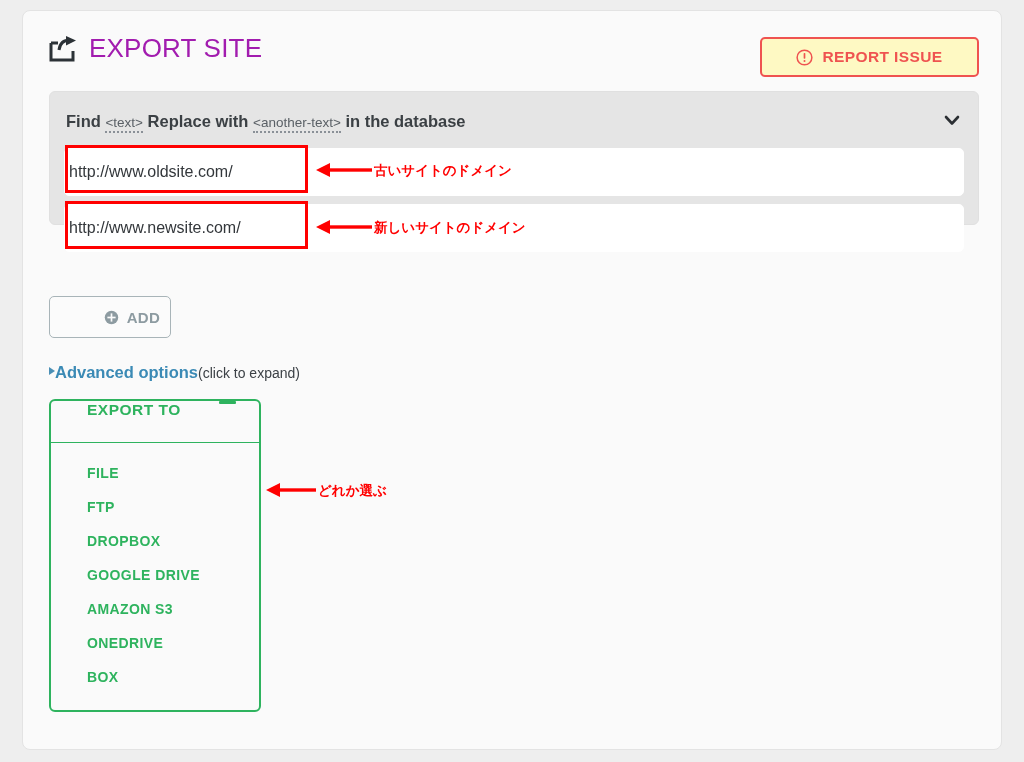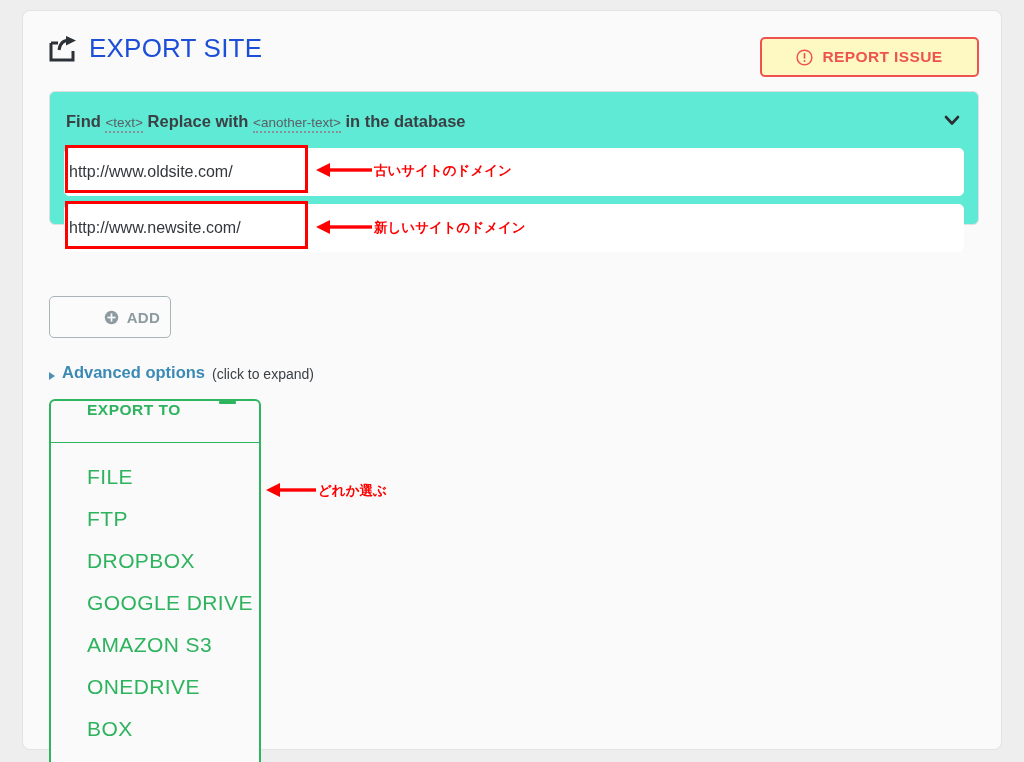--- a/index.html
+++ b/index.html
@@ -26,21 +26,21 @@
     position: absolute;
     left: 26px; top: 22px;
     display: flex;
     align-items: center;
     gap: 12px;
   }
   .share-icon { width: 28px; height: 26px; display: block; }
   .page-title {
     font-size: 26px;
     font-weight: 400;
-    color: #1d4ed8;
+    color: #a21caf;
     letter-spacing: .2px;
     white-space: nowrap;
   }
 
   .report-issue {
     position: absolute;
     right: 22px; top: 26px;
     display: flex;
     align-items: center;
     justify-content: center;
@@ -55,21 +55,21 @@
     letter-spacing: .4px;
     cursor: pointer;
   }
   .excl-icon { width: 17px; height: 17px; display: block; }
 
   
   .fr-panel {
     position: absolute;
     left: 26px; top: 80px;
     width: 930px; height: 134px;
-    background: #5eead4;
+    background: #e5e5e5;
     border: 1px solid #e0e0e0;
     border-radius: 6px;
   }
   .fr-head {
     position: absolute;
     left: 16px; top: 20px;
     right: 16px;
     display: flex;
     align-items: center;
   }
@@ -131,22 +131,21 @@
     cursor: pointer;
     padding-left: 44px;
   }
   .plus-icon { width: 15px; height: 15px; display: block; }
 
   
   .adv {
     position: absolute;
     left: 26px; top: 352px;
     display: flex;
-    align-items: flex-end;
-    gap: 7px;
+    align-items: center;
   }
   .tri {
     width: 0; height: 0;
     border-left: 6px solid #4a8fb5;
     border-top: 4.5px solid transparent;
     border-bottom: 4.5px solid transparent;
     position: relative;
     top: -2px;
   }
   .adv-link {
@@ -184,22 +183,22 @@
   }
   .minus {
     width: 17px; height: 3px;
     background: #2eb35e;
     border-radius: 1px;
   }
   .export-list { padding: 13px 0 16px; }
   .export-item {
     padding: 9px 0 9px 36px;
     color: #2eb35e;
-    font-size: 21px;
-    font-weight: normal;
+    font-size: 14px;
+    font-weight: bold;
     letter-spacing: .4px;
     cursor: pointer;
   }
 
   
   .anno-box {
     position: absolute;
     border: 3px solid #ff0000;
     pointer-events: none;
   }

